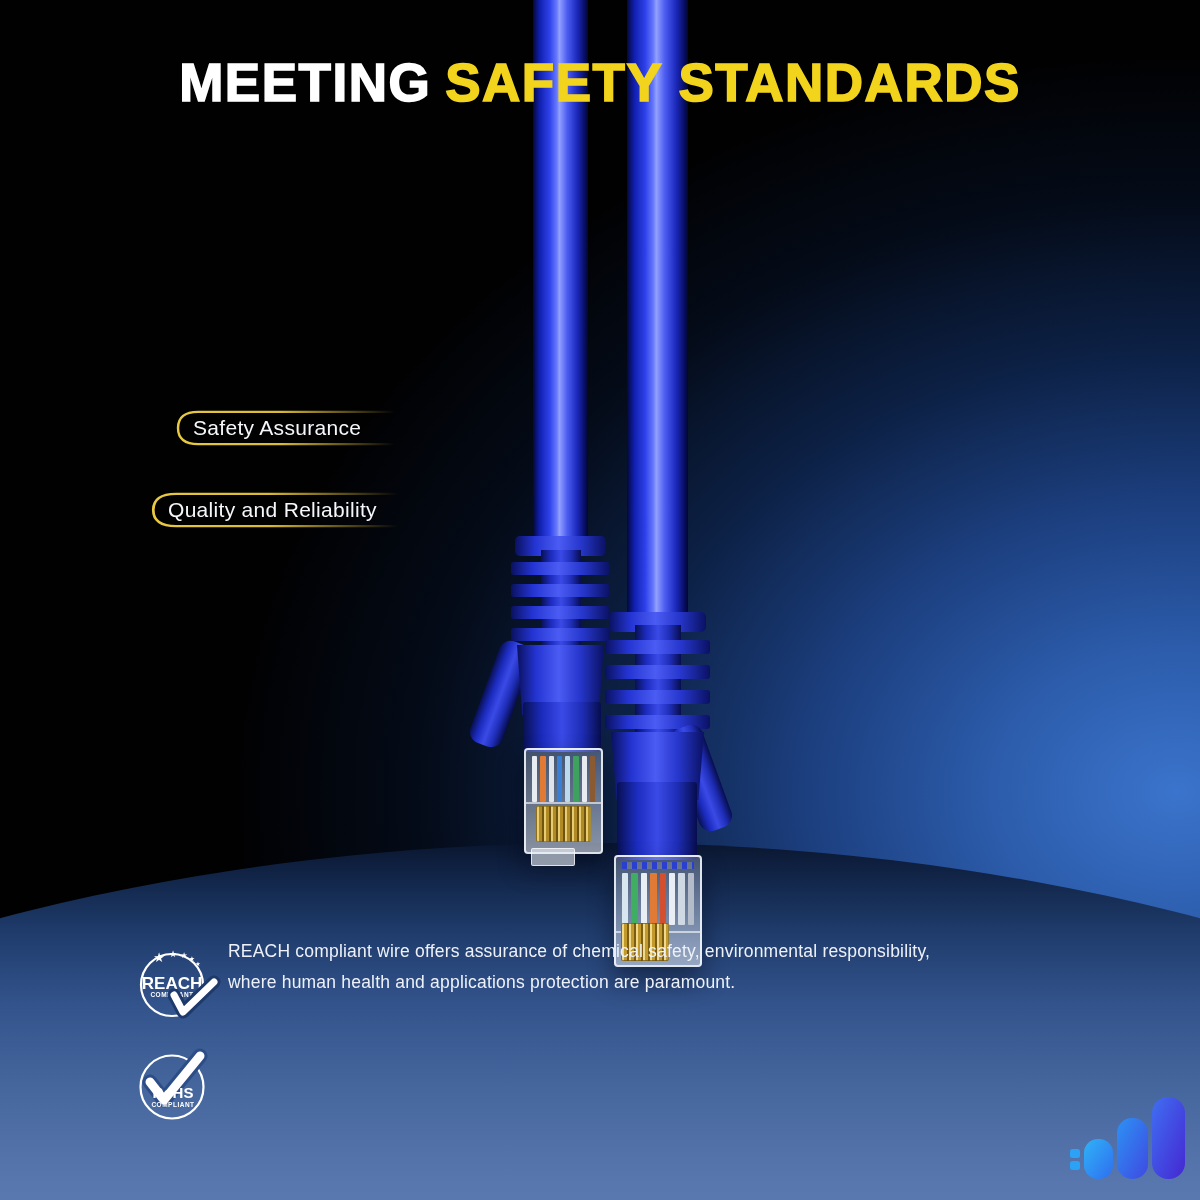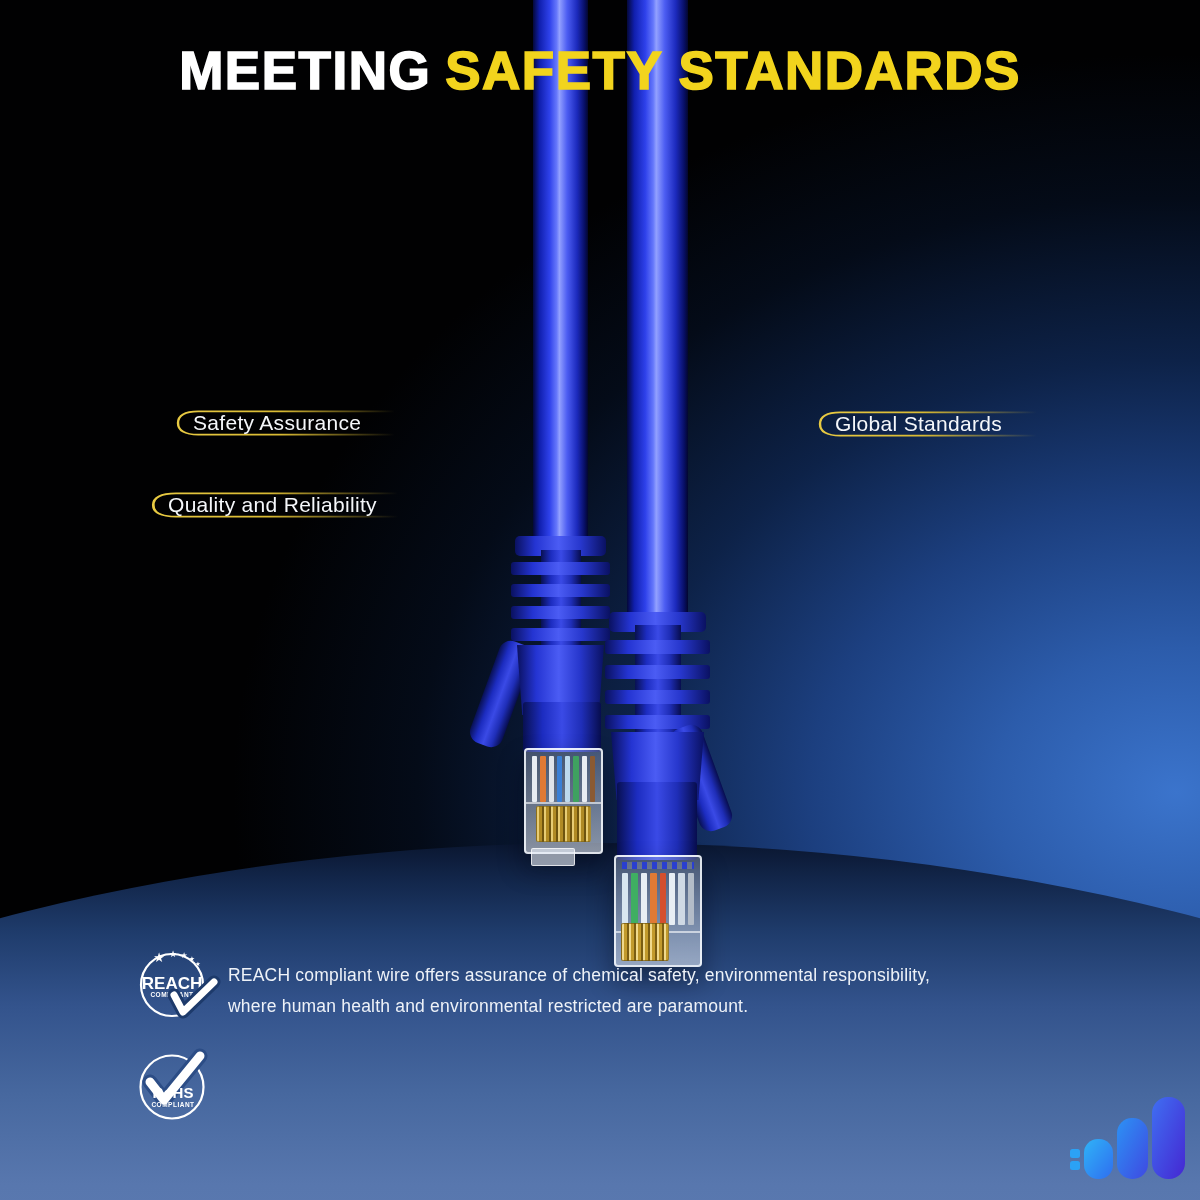--- a/index.html
+++ b/index.html
@@ -63,39 +63,39 @@
   .pins{position:absolute;left:10px;right:10px;top:56px;height:34px;
     background:repeating-linear-gradient(90deg,#e7cc74 0 2px,#b08a24 2px 5px,#6e540f 5px 7px);
     border:1px solid rgba(120,95,20,.6);border-radius:2px;}
   .dash{position:absolute;left:6px;right:6px;top:5px;height:7px;
     background:repeating-linear-gradient(90deg,#2a3fd0 0 5px,rgba(255,255,255,.15) 5px 10px);}
   .comb{position:absolute;left:5px;bottom:4px;width:46px;height:36px;border-radius:2px;
     background:repeating-linear-gradient(90deg,#f0d98c 0 2px,#c29a2c 2px 5px,#7a5d12 5px 7px);
     border:1px solid rgba(110,84,15,.7);}
   .shelf{position:absolute;left:0;right:0;height:2px;background:rgba(255,255,255,.6);}
   
-  .title{position:absolute;left:0;right:0;top:40px;text-align:center;z-index:5;
+  .title{position:absolute;left:0;right:0;top:52px;text-align:center;z-index:5;
     font-weight:700;font-size:53px;letter-spacing:1.5px;white-space:nowrap;}
   .t-white{color:#ffffff;-webkit-text-stroke:1.6px #ffffff;}
   .t-yellow{color:var(--accent-yellow,#F2D41D);-webkit-text-stroke:1.6px var(--accent-yellow,#F2D41D);margin-left:14px;}
   
-  .feature{position:absolute;height:26px;display:flex;align-items:center;z-index:5;}
+  .feature{position:absolute;height:36px;display:flex;align-items:center;z-index:5;}
   .feature svg{position:absolute;left:0;top:0;width:100%;height:100%;}
   .feature span{position:relative;margin-left:17px;font-size:21px;color:#f5f7fa;letter-spacing:.3px;}
   .f1{left:176px;top:410px;width:232px;}
   .f2{left:151px;top:492px;width:262px;}
   .f3{left:818px;top:411px;width:232px;}
   .f4{left:838px;top:494px;width:212px;}
   
   .badge{position:absolute;z-index:5;}
   .b-reach{left:130px;top:938px;}
   .b-rohs{left:130px;top:1046px;}
   .comp-text{position:absolute;left:228px;z-index:5;font-size:17.5px;line-height:31px;
     color:#eef2f8;letter-spacing:.2px;white-space:nowrap;}
-  .ct1{top:960px;}
+  .ct1{top:936px;}
   .ct2{top:1050px;}
   
   .logo{position:absolute;left:1056px;top:1092px;z-index:5;}
   .badge text, .badge tspan{font-family:"Liberation Sans","DejaVu Sans",sans-serif;}
 </style>
 </head>
 <body>
 
 <div class="canvas">
 
@@ -188,42 +188,36 @@
       <path d="M228 2 H22 Q2 2 2 19 Q2 36 22 36 H228" fill="none" stroke="url(#bracketGrad)" stroke-width="2.4"></path>
     </svg>
     <span>Safety Assurance</span>
   </div>
   <div class="feature f2">
     <svg viewBox="0 0 230 38" preserveAspectRatio="none">
       <path d="M228 2 H22 Q2 2 2 19 Q2 36 22 36 H228" fill="none" stroke="url(#bracketGrad)" stroke-width="2.4"></path>
     </svg>
     <span>Quality and Reliability</span>
   </div>
-  <div class="feature f3">
-    <svg viewBox="0 0 230 38" preserveAspectRatio="none">
-      <path d="M228 2 H22 Q2 2 2 19 Q2 36 22 36 H228" fill="none" stroke="url(#bracketGrad)" stroke-width="2.4"></path>
-    </svg>
-    <span>Global Standards</span>
-  </div>
 
   <svg class="badge b-reach" width="92" height="92" viewBox="0 0 92 92">
     <circle cx="42" cy="47" r="31" fill="none" stroke="#ffffff" stroke-width="2.2"></circle>
     <text x="29" y="24" font-size="13" fill="#fff" text-anchor="middle">★</text>
     <text x="43" y="19" font-size="9" fill="#fff" text-anchor="middle">★</text>
     <text x="54" y="20" font-size="8" fill="#fff" text-anchor="middle">★</text>
     <text x="62" y="23" font-size="6.5" fill="#fff" text-anchor="middle">★</text>
     <text x="68" y="28" font-size="6" fill="#fff" text-anchor="middle">★</text>
     <text x="42" y="51" font-size="17" font-weight="bold" fill="#fff" text-anchor="middle">REACH</text>
     <text x="42" y="59" font-size="6.5" font-weight="bold" letter-spacing="0.5" fill="#fff" text-anchor="middle">COMPLIANT</text>
     <path d="M44 57 L53 74 L84 44" fill="none" stroke="#1d3a6b" stroke-width="13" stroke-linecap="round" stroke-linejoin="round"></path>
     <path d="M44 57 L53 74 L84 44" fill="none" stroke="#ffffff" stroke-width="7" stroke-linecap="round" stroke-linejoin="round"></path>
   </svg>
   <div class="comp-text ct1">
     <div>REACH compliant wire offers assurance of chemical safety, environmental responsibility,</div>
-    <div>where human health and environmental restricted are paramount.</div>
+    <div>where human health and applications protection are paramount.</div>
   </div>
 
   <svg class="badge b-rohs" width="92" height="92" viewBox="0 0 92 92">
     <circle cx="42" cy="41" r="31.5" fill="none" stroke="#ffffff" stroke-width="2.2"></circle>
     <path d="M20 36 L34 54 L70 10" fill="none" stroke="#2c4d86" stroke-width="15" stroke-linecap="round" stroke-linejoin="round"></path>
     <path d="M20 36 L34 54 L70 10" fill="none" stroke="#ffffff" stroke-width="9" stroke-linecap="round" stroke-linejoin="round"></path>
     <text x="43" y="52" font-size="15" font-weight="bold" fill="#fff" text-anchor="middle">RoHS</text>
     <text x="43" y="61" font-size="6.5" font-weight="bold" letter-spacing="0.5" fill="#fff" text-anchor="middle">COMPLIANT</text>
   </svg>
   <div class="comp-text ct2">

